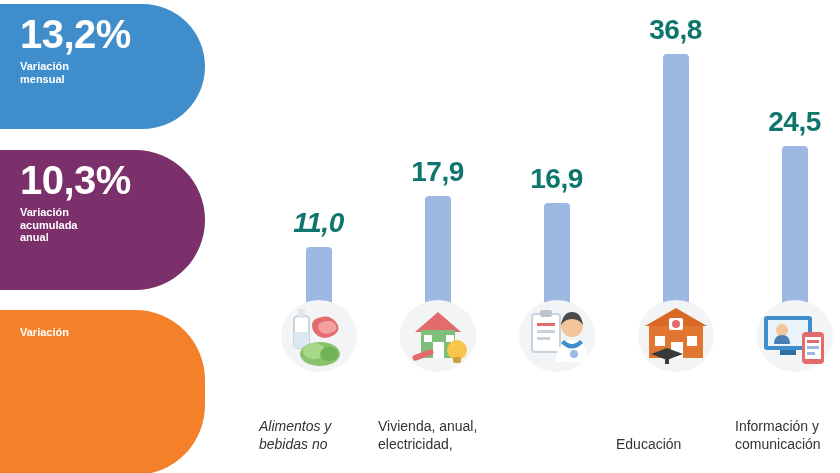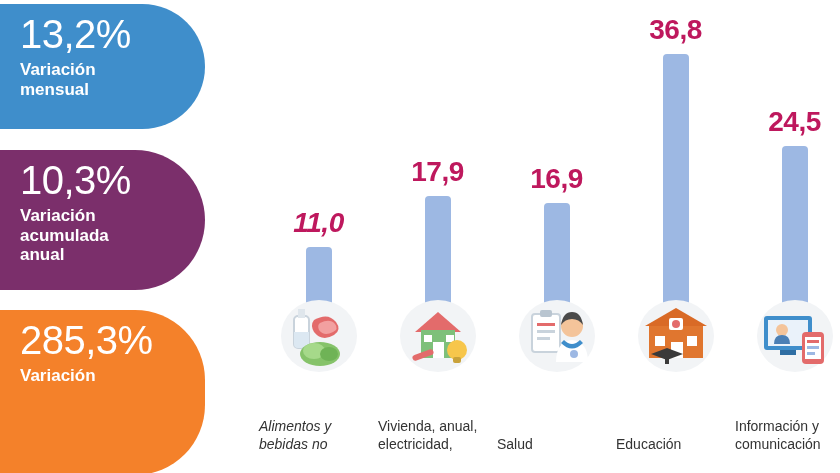--- a/index.html
+++ b/index.html
@@ -15,26 +15,26 @@
   .pill{
     position:absolute;
     left:-40px;
     border-radius:0 70px 70px 0;
     color:#ffffff;
     padding:10px 26px 14px 60px;
     box-sizing:border-box;
   }
   .pill .value{
     font-size:40px;
-    font-weight:normal;
+    font-weight:bold;
     line-height:1.0;
     letter-spacing:-0.5px;
   }
   .pill .label{
-    font-size:17px;
+    font-size:11px;
     font-weight:bold;
     line-height:1.15;
     margin-top:6px;
   }
   #pill-0{ top:4px;  width:245px; height:125px; background:#3f8ecb; }
   #pill-1{ top:150px;width:245px; height:140px; background:#7b2f6b; }
   #pill-2{ top:310px;width:245px; height:165px; background:#f4812a; }
 
   
   .chart{
@@ -66,21 +66,21 @@
     width:26px;
     background:#9db8e3;
     border-radius:4px 4px 0 0;
   }
   .bar-value{
     position:absolute;
     left:0; right:0;
     text-align:center;
     font-size:28px;
     font-weight:bold;
-    color:#be185d;
+    color:#0f766e;
     letter-spacing:-0.5px;
   }
   .icon-box{
     position:absolute;
     bottom:95px;
     left:50%;
     transform:translateX(-50%);
     width:86px;height:86px;
   }
   .cat-label{
@@ -103,21 +103,20 @@
 </div>
 
 <div id="pill-1" class="pill">
   <div class="value">10,3%</div>
   <div class="label" style="white-space:pre-line">Variación
 acumulada
 anual</div>
 </div>
 
 <div id="pill-2" class="pill">
-  <div class="value">285,3%</div>
   <div class="label" style="white-space:pre-line">Variación</div>
 </div>
 
 <div class="chart">
   <div class="bars" id="bars">
 
     <div class="col" id="col-0" style="left:14px;font-style:italic;">
       <div class="bar-wrap">
         <div class="bar" id="bar-0" style="height: 83px; background: rgb(157, 184, 227);"></div>
         <div class="bar-value" id="val-0" style="bottom: 91px;">11,0</div>
@@ -174,21 +173,20 @@
           <rect x="23" y="31" width="18" height="3" fill="#e36b6b"></rect>
           <rect x="23" y="38" width="18" height="3" fill="#c9d3dc"></rect>
           <rect x="23" y="45" width="13" height="3" fill="#c9d3dc"></rect>
           <path d="M42 70 q0 -20 16 -22 q16 2 16 22 z" fill="#ffffff"></path>
           <circle cx="58" cy="34" r="11" fill="#f4c49a"></circle>
           <path d="M47 33 q2 -13 11 -13 q9 0 11 13 q-4 -6 -11 -6 q-7 0 -11 6z" fill="#4a4a4a"></path>
           <path d="M50 48 q8 8 16 0 l3 3 q-11 11 -22 0z" fill="#3f8ecb"></path>
           <circle cx="60" cy="62" r="4" fill="#9db8e3"></circle>
         </svg>
       </div>
-      <div class="cat-label" style="white-space:pre-line">Salud</div>
     </div>
 
     <div class="col" id="col-3" style="left:371px;">
       <div class="bar-wrap">
         <div class="bar" id="bar-3" style="height: 276px; background: rgb(157, 184, 227);"></div>
         <div class="bar-value" id="val-3" style="bottom: 284px;">36,8</div>
       </div>
       <div class="icon-box">
         <svg viewBox="0 0 86 86" width="86" height="86">
           <ellipse cx="43" cy="44" rx="38" ry="36" fill="#f2f4f6"></ellipse>

